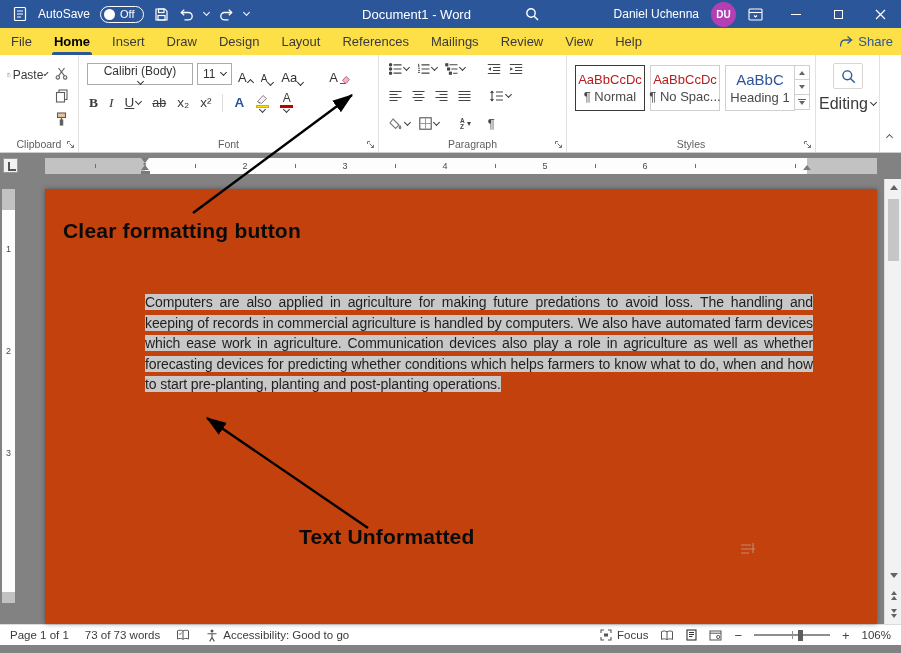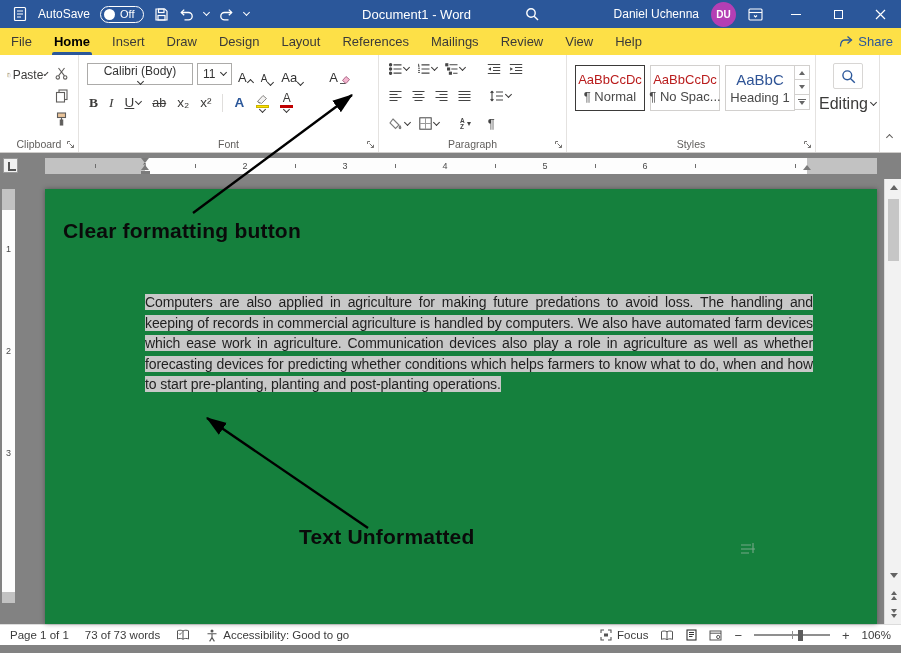--- a/index.html
+++ b/index.html
@@ -99,21 +99,21 @@
   .ind-fl { position:absolute; left:95.5px; top:0; width:0; height:0; border-left:4.5px solid transparent; border-right:4.5px solid transparent; border-top:5px solid #7b7b7b; }
   .ind-hang { position:absolute; left:95.5px; top:7px; width:0; height:0; border-left:4.5px solid transparent; border-right:4.5px solid transparent; border-bottom:5px solid #7b7b7b; }
   .ind-box { position:absolute; left:95.5px; top:12.5px; width:9px; height:3.5px; background:#7b7b7b; }
   .ind-right { position:absolute; left:757.5px; top:7px; width:0; height:0; border-left:4.5px solid transparent; border-right:4.5px solid transparent; border-bottom:5px solid #7b7b7b; }
 
   
   .main { position:relative; height:445px; background:#828282; }
   .vband { position:absolute; left:2px; top:10px; width:13px; height:414px; background:#c2c2c2; }
   .vwhite { position:absolute; left:0; top:21px; width:13px; height:382px; background:#fdfdfd; }
   .vnum { position:absolute; left:0; width:13px; text-align:center; font-size:9px; color:#4a4a4a; }
-  .page { position:absolute; left:45px; top:10px; width:832px; height:435px; background:#15803d; box-shadow:0 0 5px rgba(0,0,0,0.35); }
+  .page { position:absolute; left:45px; top:10px; width:832px; height:435px; background:#c2410c; box-shadow:0 0 5px rgba(0,0,0,0.35); }
   .doc-text { position:absolute; left:100px; top:103px; width:668px; font-size:14px; letter-spacing:-0.1px; line-height:20.5px; color:#1f1f1f; text-align:justify; }
   .sel-text { background:#c8c8c8; }
   .ghost { position:absolute; left:692px; top:352px; opacity:0.5; }
   .ann { position:absolute; font-size:21px; font-weight:bold; color:#0a0a0a; letter-spacing:0.2px; z-index:30; }
   .ann1 { left:63px; top:40px; }
   .ann2 { left:299px; top:346px; }
 
   .scrollbar { position:absolute; right:0; top:0; bottom:0; width:17px; background:#f2f2f2; border-left:1px solid #dddddd; }
   .sb-btn { position:absolute; left:0; width:17px; height:17px; display:flex; flex-direction:column; align-items:center; justify-content:center; gap:1px; }
   .sb-up { top:0; } .sb-down { bottom:40px; } .sb-prev { bottom:20px; } .sb-next { bottom:2px; }

